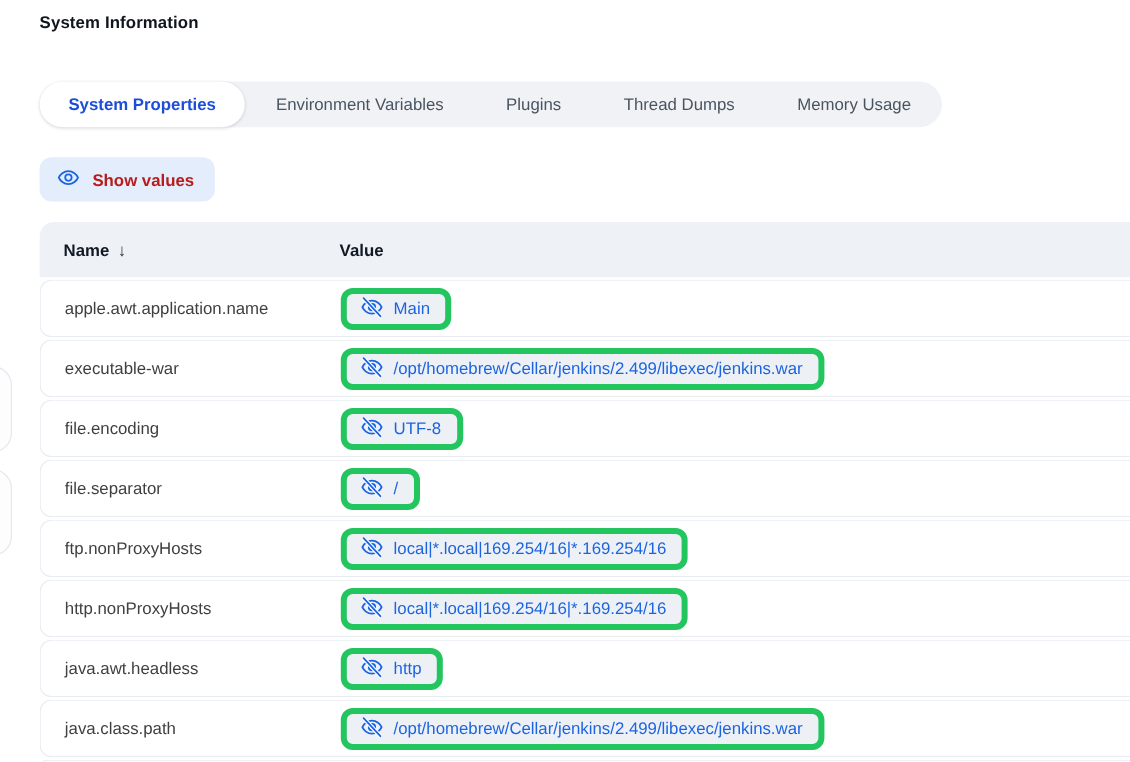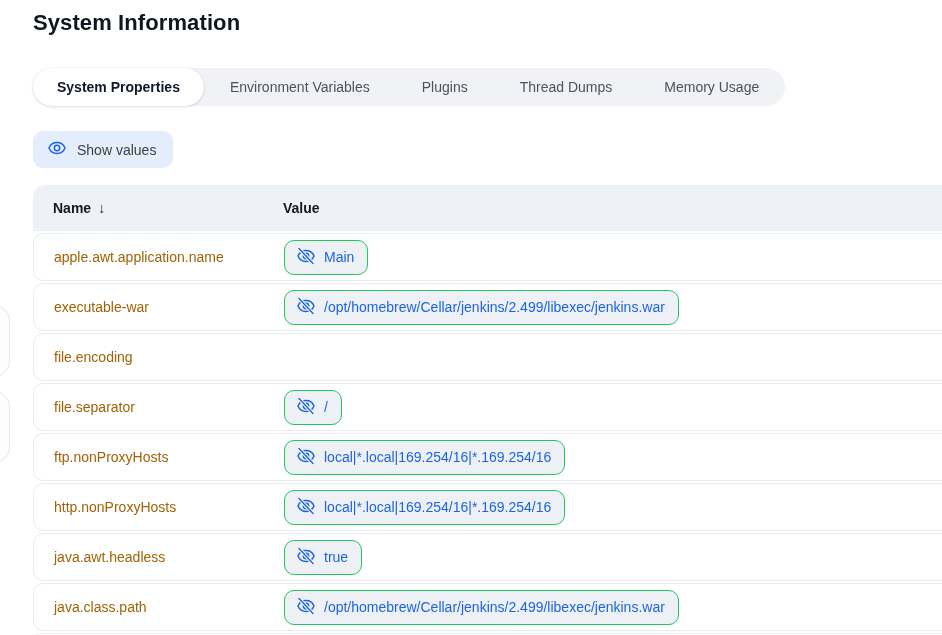--- a/index.html
+++ b/index.html
@@ -7,21 +7,21 @@
     width: 942px; height: 635px;
     overflow: hidden;
     background: #ffffff;
     font-family: "Liberation Sans", sans-serif;
     position: relative;
   }
   .page { position: absolute; inset: 0; }
 
   .page-title {
     position: absolute; left: 33px; top: 10px;
-    font-size: 22px; font-weight: 700; color: #10161f;
+    font-size: 14px; font-weight: 700; color: #10161f;
     letter-spacing: 0.1px;
   }
 
   
   .tabbar {
     position: absolute; left: 33px; top: 68px;
     height: 38px;
     display: inline-flex; align-items: stretch;
     background: #f0f2f5;
     border-radius: 19px;
@@ -29,37 +29,37 @@
   .tab {
     display: flex; align-items: center;
     padding: 1px 26px;
     font-size: 14px; color: #4a5461;
     border-radius: 19px;
     white-space: nowrap;
     cursor: pointer;
   }
   .tab.active {
     background: #ffffff;
-    color: #0f172a;
+    color: #1d4ed8;
     font-weight: 700;
     box-shadow: 0 1px 3px rgba(20,30,45,0.14), 0 0 0 1px rgba(20,30,45,0.02);
     padding: 0 24px;
   }
 
   
   .show-values {
     position: absolute; left: 33px; top: 131px;
     height: 37px;
     display: inline-flex; align-items: center; gap: 10px;
     padding: 0 17px 0 14px;
     background: #e3edfc;
     border: none;
     border-radius: 10px;
-    color: #404040;
-    font-size: 14px; font-weight: 400;
+    color: #b91c1c;
+    font-size: 14px; font-weight: 700;
     font-family: "Liberation Sans", sans-serif;
     cursor: pointer;
   }
 
   
   .table {
     position: absolute; left: 33px; top: 185px;
     width: 1040px; 
   }
   .thead {
@@ -82,29 +82,29 @@
     display: flex; align-items: center;
     height: 48px;
     margin-top: 2px;
     background: #ffffff;
     border: 1px solid #e9edf2;
     border-radius: 10px;
     border-right: none;
   }
   .td-name {
     padding-left: 20px; width: 250px;
-    font-size: 14px; color: #a16207;
+    font-size: 14px; color: #404040;
     white-space: nowrap;
   }
   .value-pill {
     display: inline-flex; align-items: center; gap: 8px;
     height: 35px;
     padding: 0 13px 0 11px;
     background: #edf1f6;
-    border: 1px solid #22c55e;
+    border: 5px solid #22c55e;
     border-radius: 10px;
     font-size: 14px; color: #1c64df;
     font-family: "Liberation Sans", sans-serif;
     cursor: pointer;
     white-space: nowrap;
   }
   .trow.partial {
     height: 14px; 
     align-items: flex-start;
   }
@@ -183,20 +183,31 @@
           <line x1="3.2" y1="2.6" x2="20.8" y2="21.4" stroke="#ffffff" stroke-width="4.2"></line>
           <line x1="3.6" y1="3" x2="20.4" y2="21" stroke="#1c64df" stroke-width="1.8" stroke-linecap="round"></line>
         </svg>
       </span>
       <span class="value-text">/opt/homebrew/Cellar/jenkins/2.499/libexec/jenkins.war</span>
     </button>
   </div>
 
   <div class="trow">
     <div class="td-name">file.encoding</div>
+    <button class="value-pill">
+      <span class="icon-svg">
+        <svg width="20" height="20" viewBox="0 0 24 24" fill="none">
+          <path d="M12 5.5c-4.6 0-8.3 3.4-9.6 6.5 1.3 3.1 5 6.5 9.6 6.5s8.3-3.4 9.6-6.5c-1.3-3.1-5-6.5-9.6-6.5z" stroke="#1c64df" stroke-width="1.8"></path>
+          <circle cx="12" cy="12" r="3.2" stroke="#1c64df" stroke-width="1.8"></circle>
+          <line x1="3.2" y1="2.6" x2="20.8" y2="21.4" stroke="#ffffff" stroke-width="4.2"></line>
+          <line x1="3.6" y1="3" x2="20.4" y2="21" stroke="#1c64df" stroke-width="1.8" stroke-linecap="round"></line>
+        </svg>
+      </span>
+      <span class="value-text">UTF-8</span>
+    </button>
   </div>
 
   <div class="trow">
     <div class="td-name">file.separator</div>
     <button class="value-pill">
       <span class="icon-svg">
         <svg width="20" height="20" viewBox="0 0 24 24" fill="none">
           <path d="M12 5.5c-4.6 0-8.3 3.4-9.6 6.5 1.3 3.1 5 6.5 9.6 6.5s8.3-3.4 9.6-6.5c-1.3-3.1-5-6.5-9.6-6.5z" stroke="#1c64df" stroke-width="1.8"></path>
           <circle cx="12" cy="12" r="3.2" stroke="#1c64df" stroke-width="1.8"></circle>
           <line x1="3.2" y1="2.6" x2="20.8" y2="21.4" stroke="#ffffff" stroke-width="4.2"></line>
@@ -241,21 +252,21 @@
     <div class="td-name">java.awt.headless</div>
     <button class="value-pill">
       <span class="icon-svg">
         <svg width="20" height="20" viewBox="0 0 24 24" fill="none">
           <path d="M12 5.5c-4.6 0-8.3 3.4-9.6 6.5 1.3 3.1 5 6.5 9.6 6.5s8.3-3.4 9.6-6.5c-1.3-3.1-5-6.5-9.6-6.5z" stroke="#1c64df" stroke-width="1.8"></path>
           <circle cx="12" cy="12" r="3.2" stroke="#1c64df" stroke-width="1.8"></circle>
           <line x1="3.2" y1="2.6" x2="20.8" y2="21.4" stroke="#ffffff" stroke-width="4.2"></line>
           <line x1="3.6" y1="3" x2="20.4" y2="21" stroke="#1c64df" stroke-width="1.8" stroke-linecap="round"></line>
         </svg>
       </span>
-      <span class="value-text">true</span>
+      <span class="value-text">http</span>
     </button>
   </div>
 
   <div class="trow">
     <div class="td-name">java.class.path</div>
     <button class="value-pill">
       <span class="icon-svg">
         <svg width="20" height="20" viewBox="0 0 24 24" fill="none">
           <path d="M12 5.5c-4.6 0-8.3 3.4-9.6 6.5 1.3 3.1 5 6.5 9.6 6.5s8.3-3.4 9.6-6.5c-1.3-3.1-5-6.5-9.6-6.5z" stroke="#1c64df" stroke-width="1.8"></path>
           <circle cx="12" cy="12" r="3.2" stroke="#1c64df" stroke-width="1.8"></circle>

